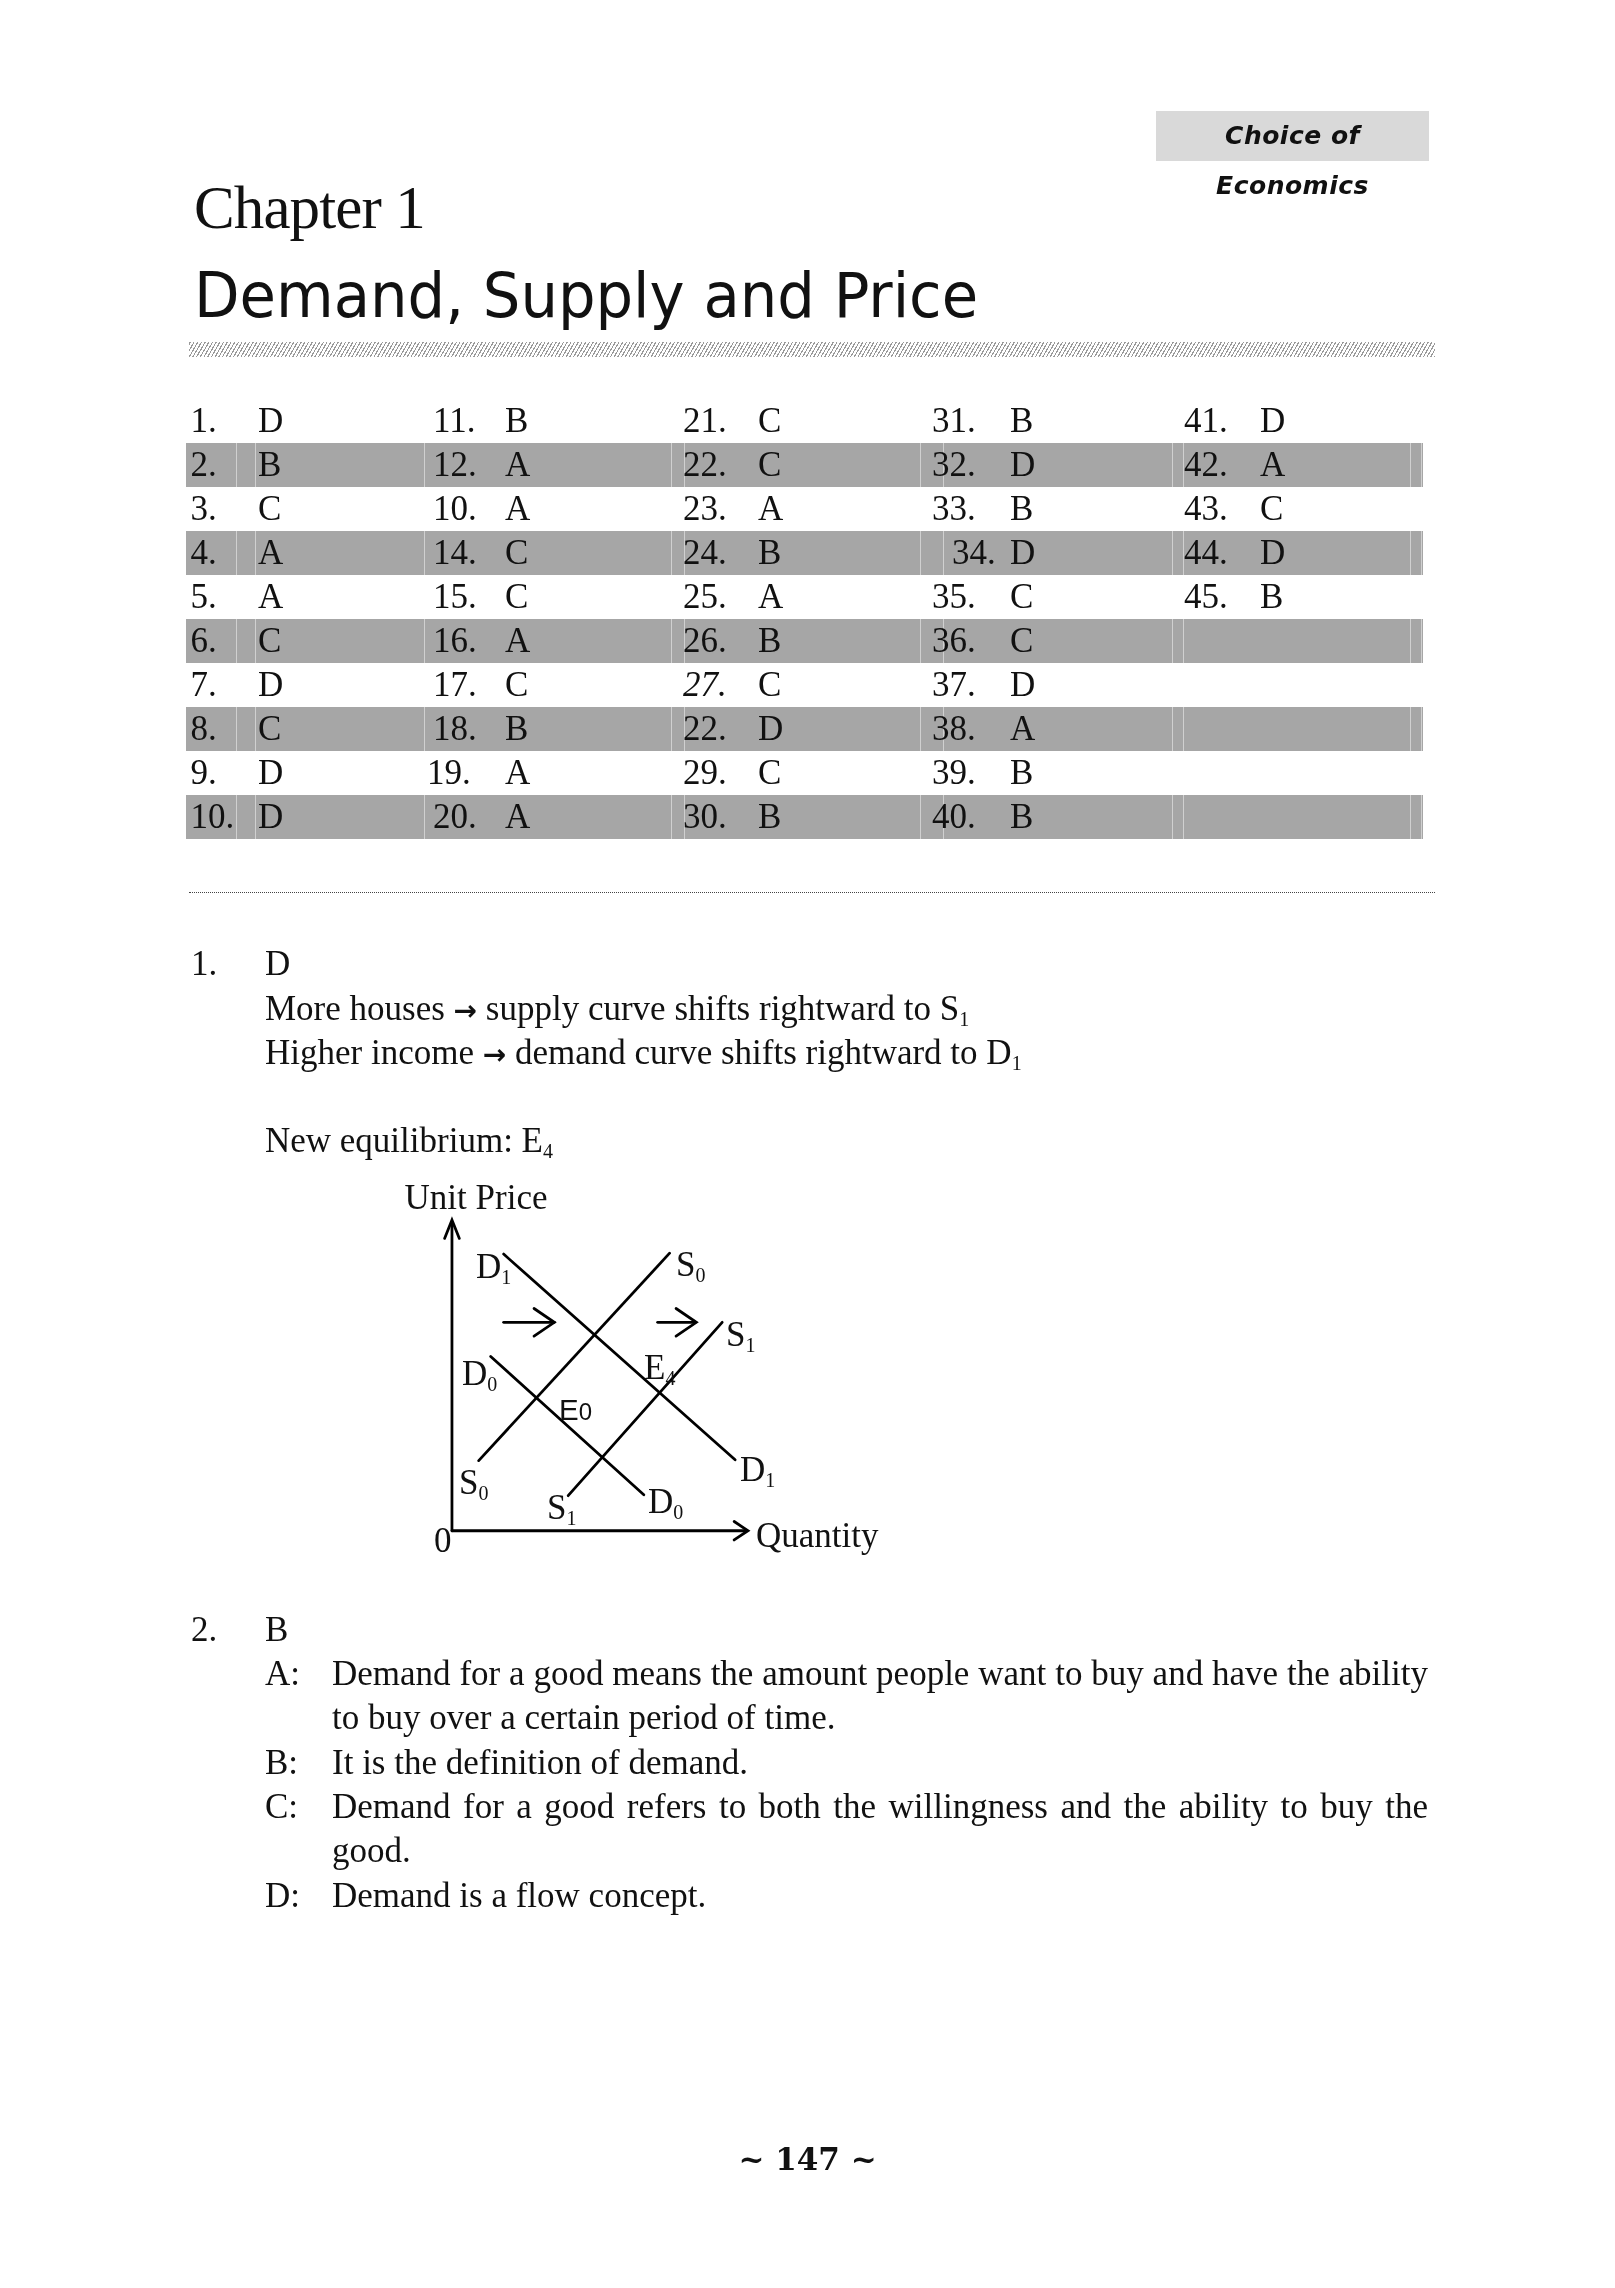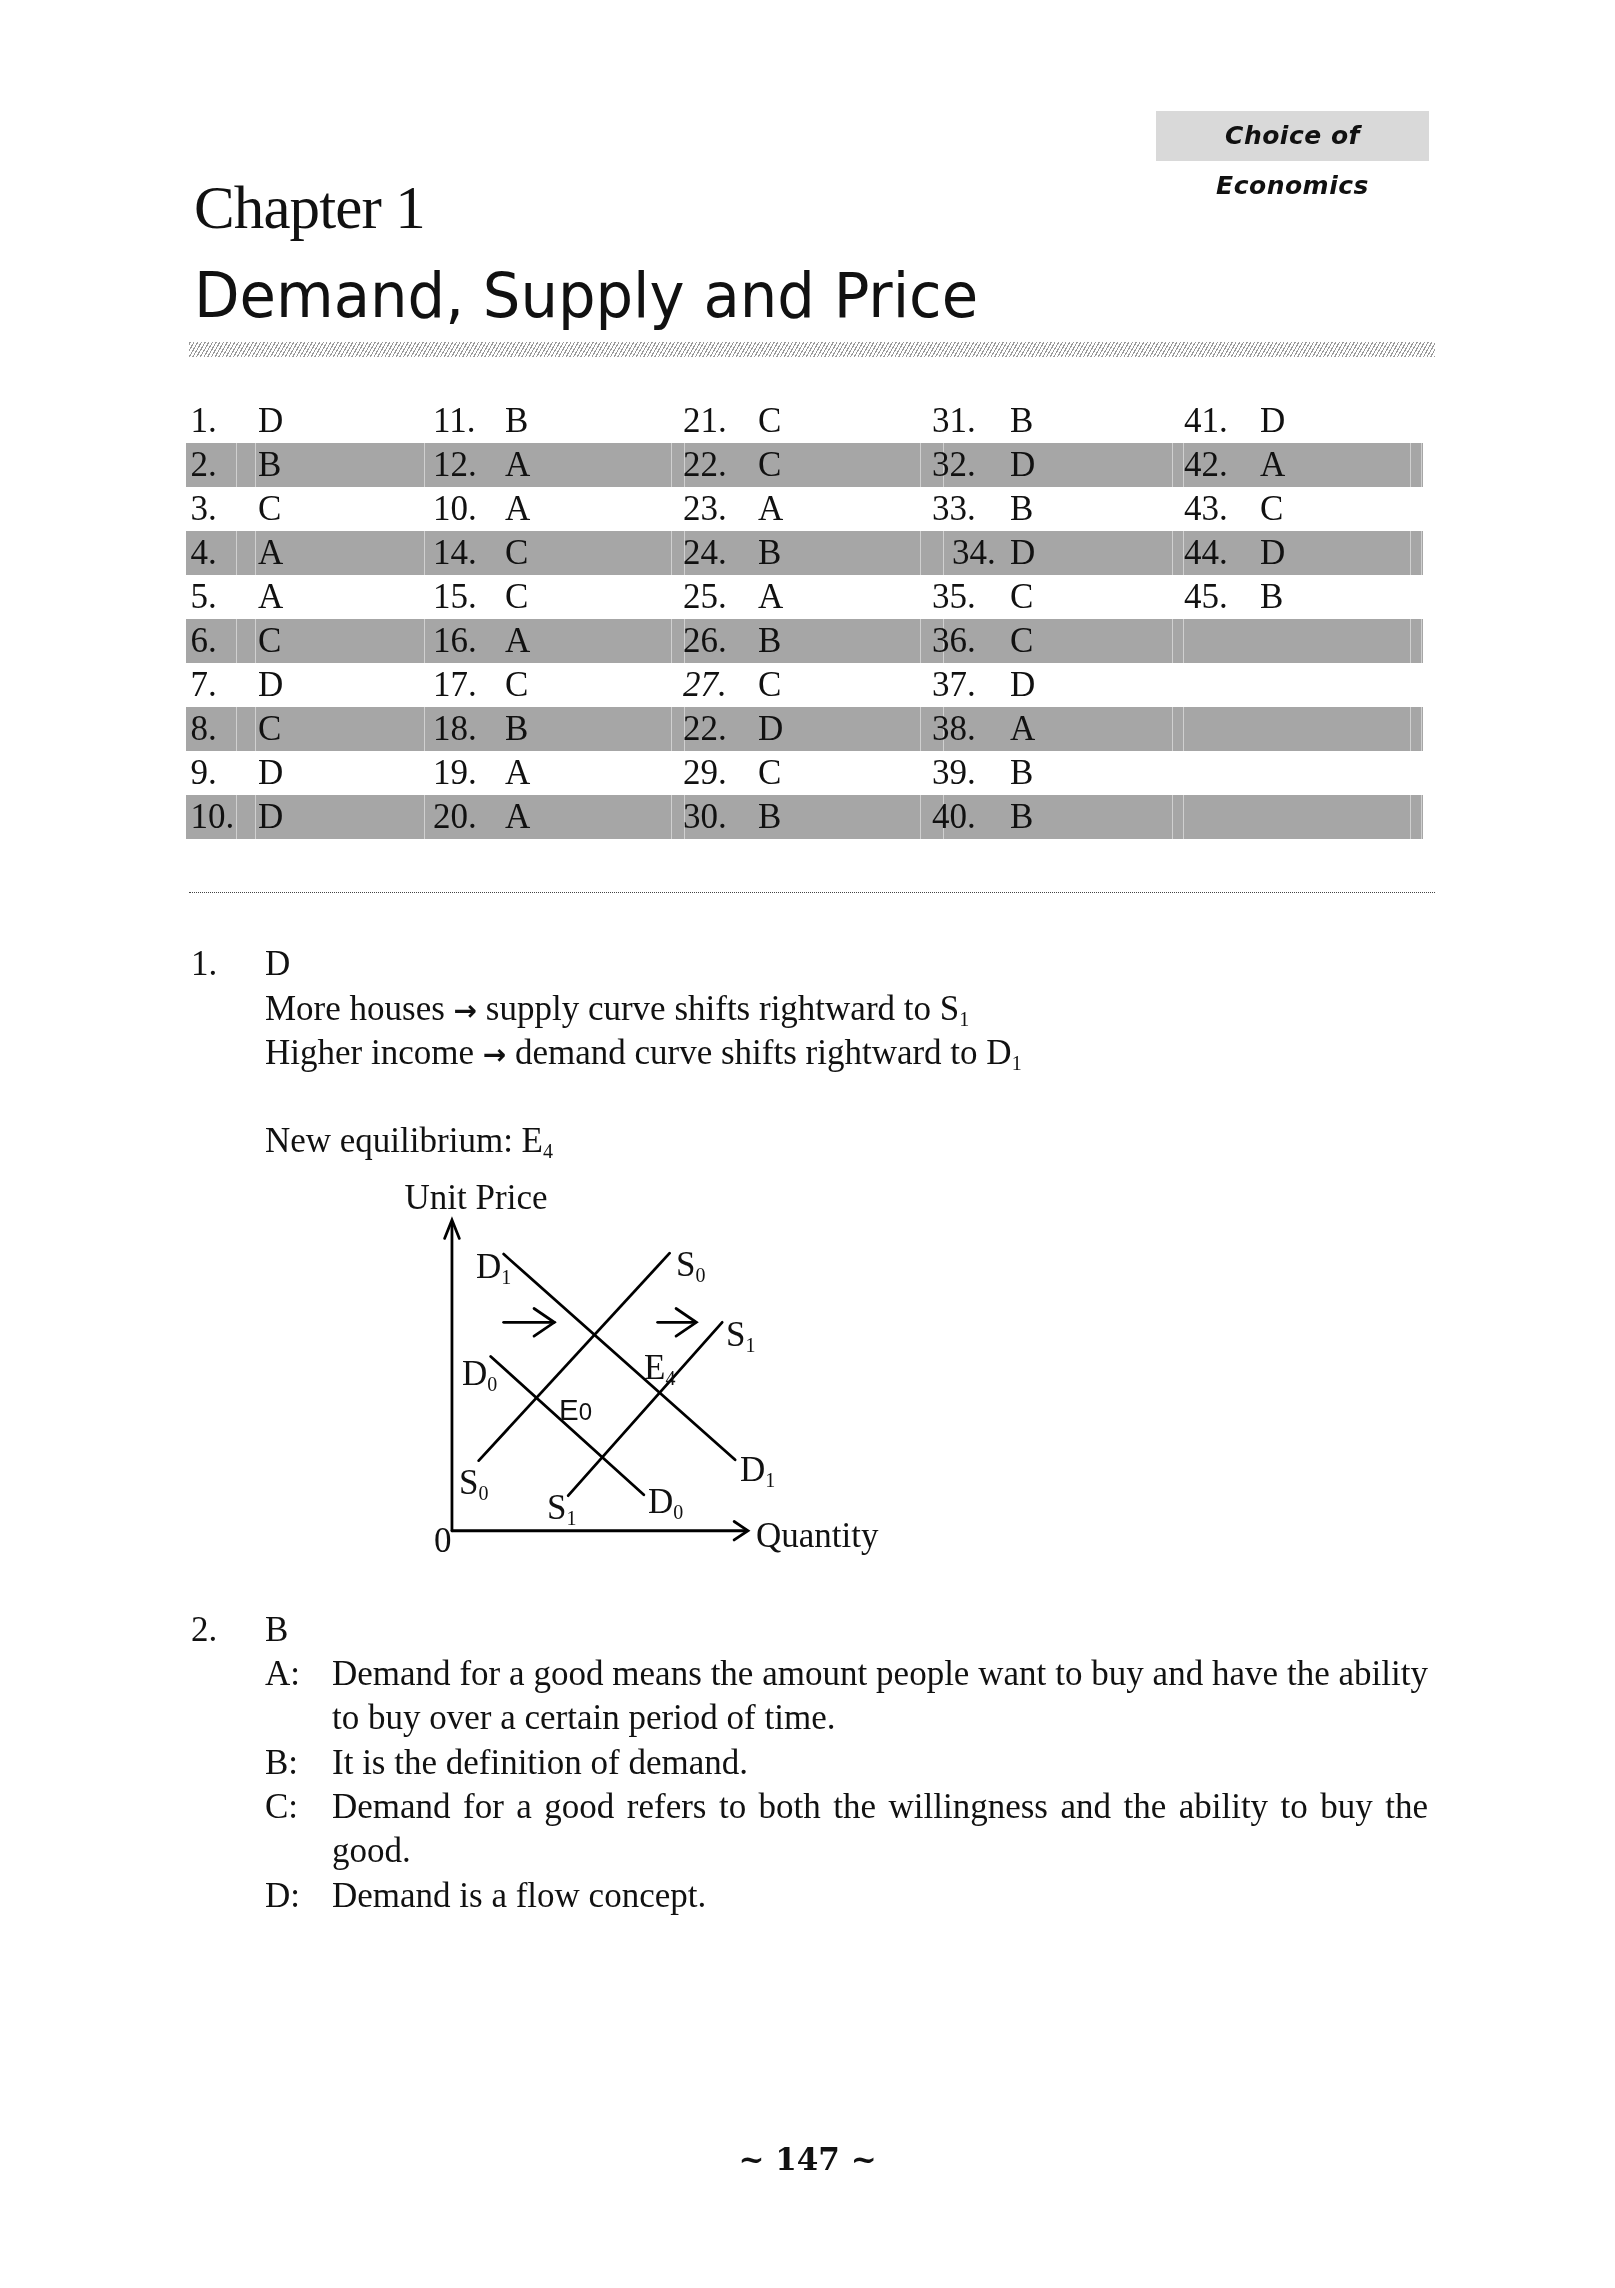--- a/index.html
+++ b/index.html
@@ -178,21 +178,21 @@
       <span class="cell-num" style="left: 497px;">22.</span>
       <span class="cell-ans" style="left: 572px;">D</span>
       <span class="cell-num" style="left: 746px;">38.</span>
       <span class="cell-ans" style="left: 824px;">A</span>
       <span class="cell-num" style="left: 998px;"></span>
       <span class="cell-ans" style="left: 1074px;"></span>
     </div>
     <div class="arow">
       <span class="cell-num" style="left: 4.6px;">9.</span>
       <span class="cell-ans" style="left: 72px;">D</span>
-      <span class="cell-num" style="left: 247px;">19.</span>
+      <span class="cell-num" style="left: 241px;">19.</span>
       <span class="cell-ans" style="left: 319px;">A</span>
       <span class="cell-num" style="left: 497px;">29.</span>
       <span class="cell-ans" style="left: 572px;">C</span>
       <span class="cell-num" style="left: 746px;">39.</span>
       <span class="cell-ans" style="left: 824px;">B</span>
       <span class="cell-num" style="left: 998px;"></span>
       <span class="cell-ans" style="left: 1074px;"></span>
     </div>
     <div class="arow shaded">
       <div class="divs" style="left: 50px;"></div>

